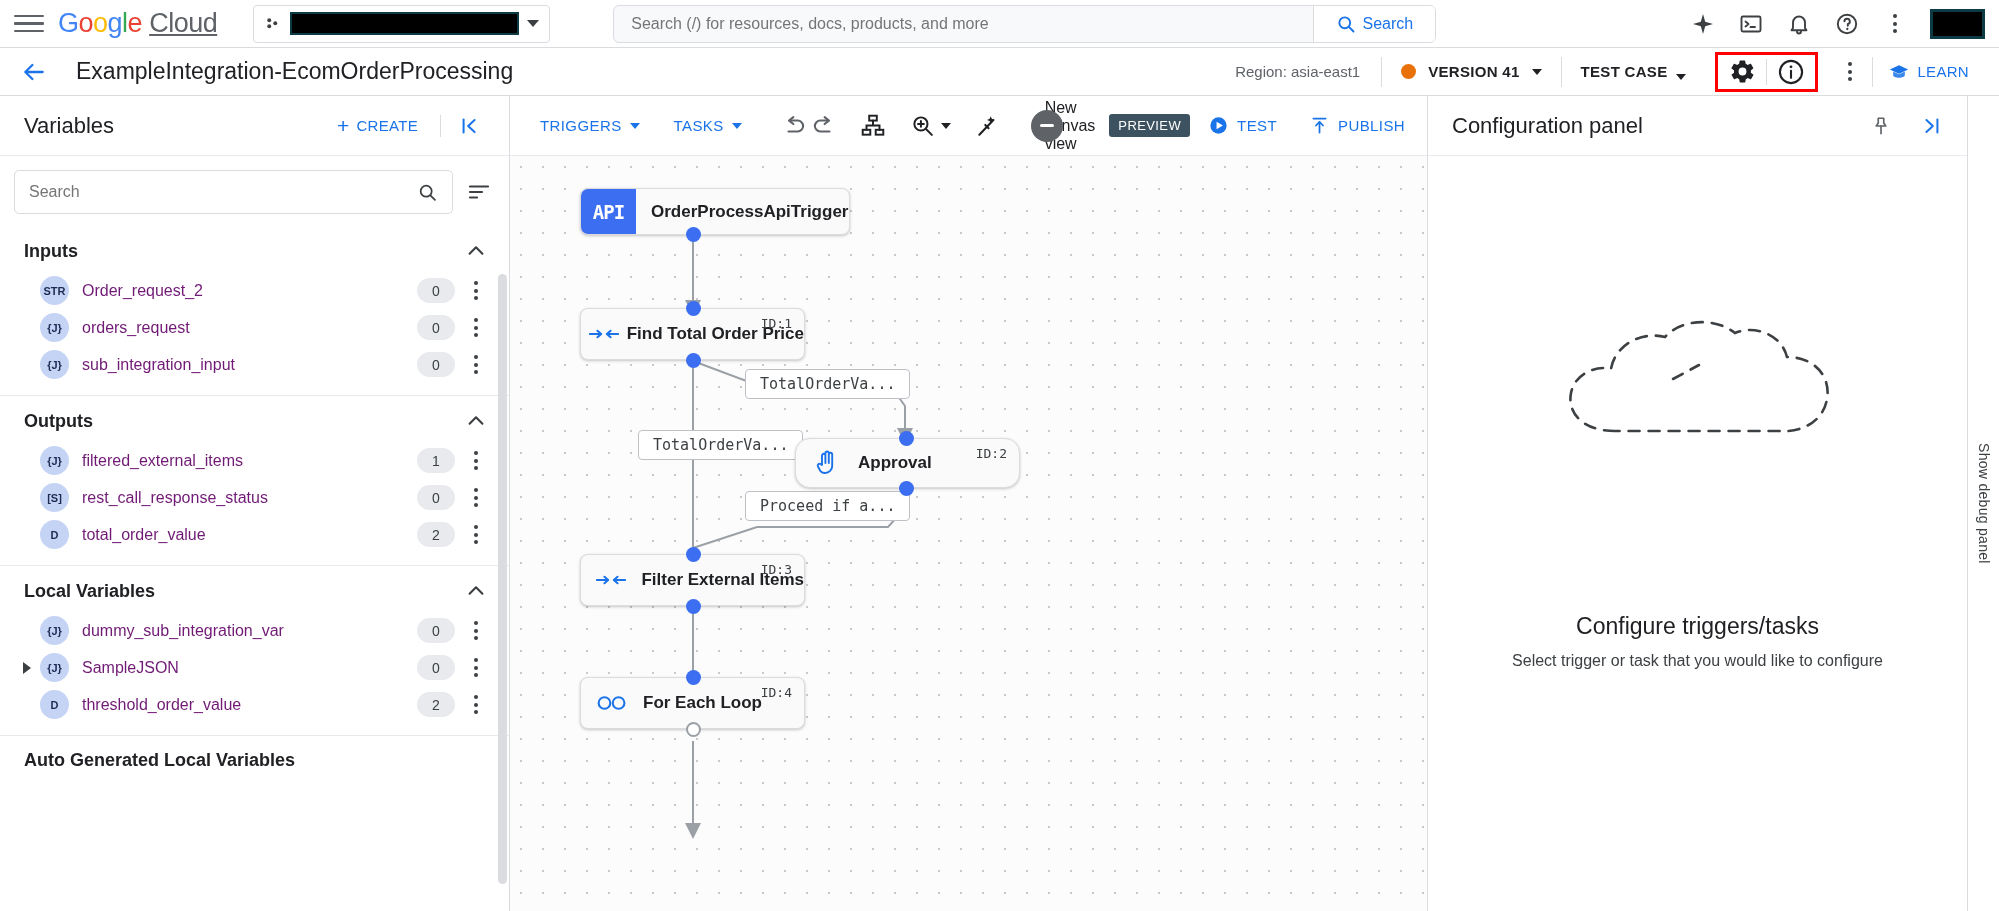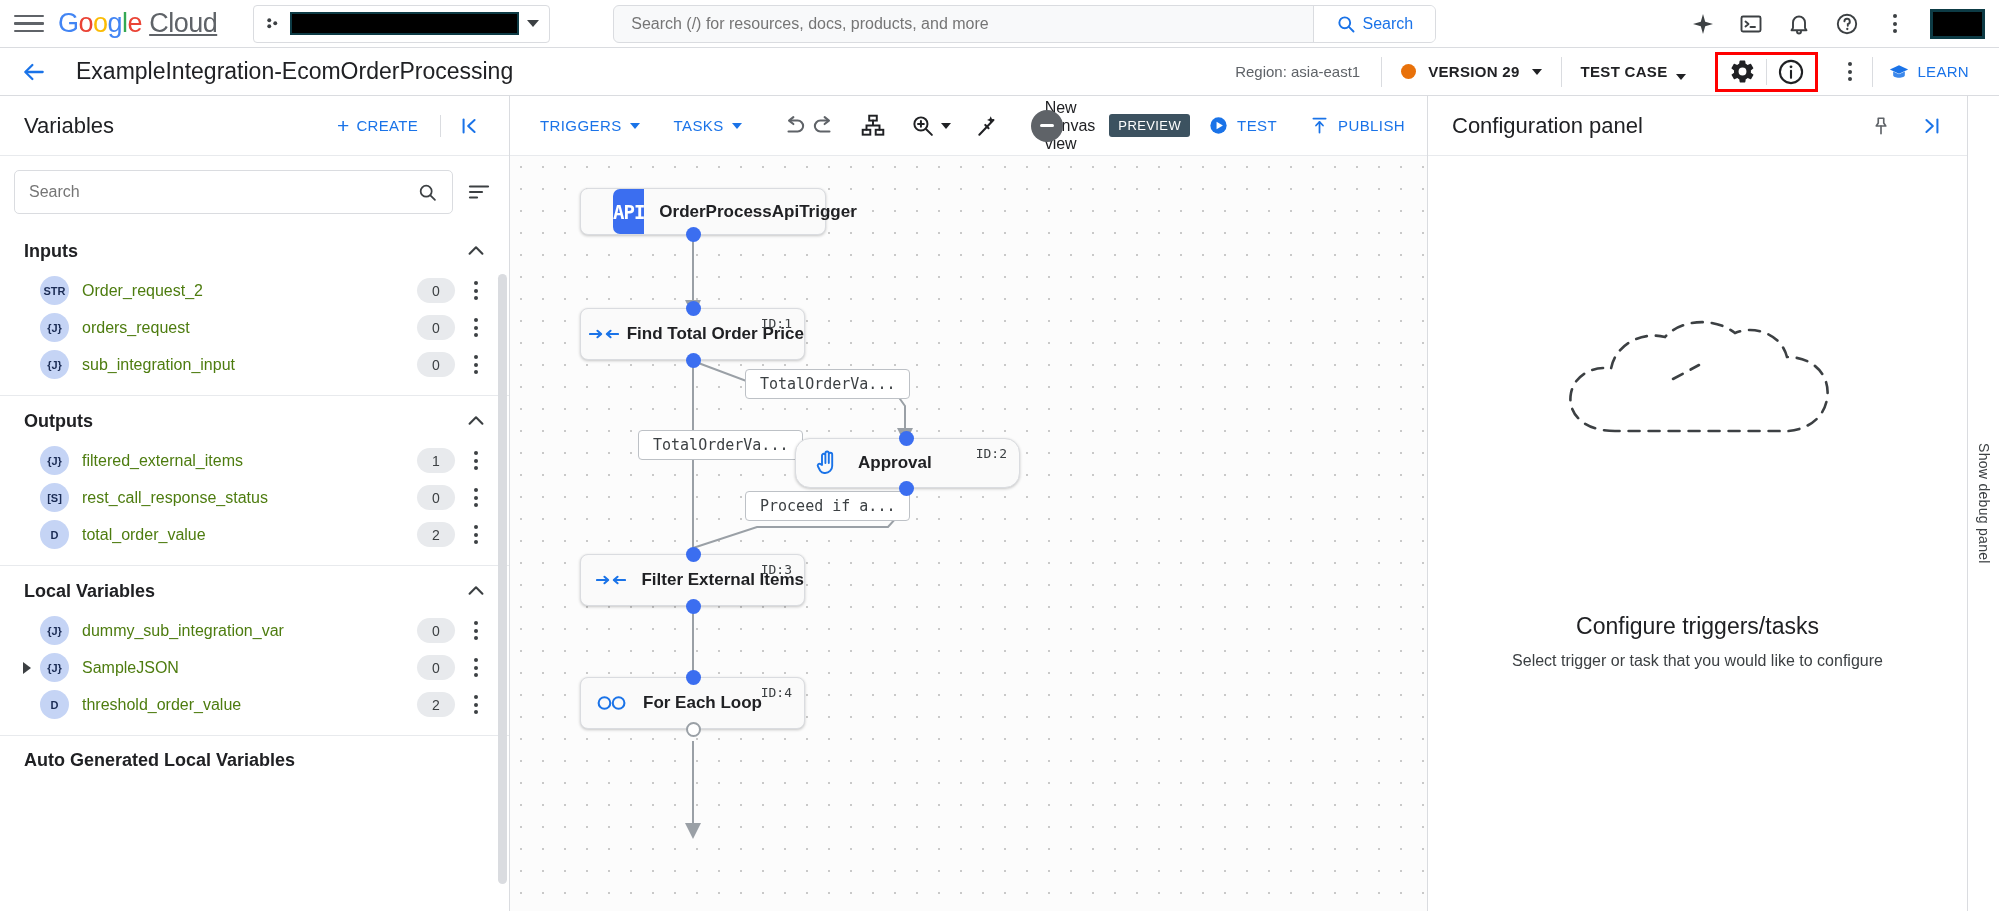--- a/index.html
+++ b/index.html
@@ -115,21 +115,21 @@
   .grp-sep { height: 1px; background: #e8eaed; margin: 12px 0 0 0; }
 
   .var-row { display: flex; align-items: center; height: 37px; padding: 0 18px 0 14px;
     cursor: pointer; }
   .tw { width: 26px; display: flex; align-items: center; justify-content: center; }
   .tri { width: 0; height: 0; border-top: 6px solid transparent;
     border-bottom: 6px solid transparent; border-left: 8px solid #3c4043; }
   .badge-type { width: 29px; height: 29px; min-width: 29px; border-radius: 50%;
     background: #c5d4f5; color: #1a2b54; font-size: 11px; font-weight: bold;
     display: flex; align-items: center; justify-content: center; margin-right: 13px; }
-  .var-name { font-size: 16px; color: #4d7c0f; white-space: nowrap; }
+  .var-name { font-size: 16px; color: #701a75; white-space: nowrap; }
   .var-count { margin-left: auto; min-width: 38px; height: 25px; border-radius: 13px;
     background: #e8eaed; color: #3c4043; font-size: 14px; display: flex;
     align-items: center; justify-content: center; padding: 0 12px; }
   .row-menu { width: 30px; display: flex; align-items: center; justify-content: center;
     cursor: pointer; margin-left: 6px; }
 
   .side-scrollbar { position: absolute; right: 2px; top: 118px; width: 9px;
     height: 610px; background: #dadce0; border-radius: 5px; }
 
   
@@ -280,21 +280,21 @@
         <polyline points="10.5,5.5 4,12 10.5,18.5" stroke-linecap="round" stroke-linejoin="round"></polyline>
       </svg>
     </div>
     <div class="page-title">ExampleIntegration-EcomOrderProcessing</div>
 
     <div class="hdr-right">
       <div class="region-txt">Region: asia-east1</div>
       <div class="vsep"></div>
       <div class="ver-chip">
         <div class="ver-dot"></div>
-        <div class="ver-label">VERSION 29</div>
+        <div class="ver-label">VERSION 41</div>
         <div class="caret-sm"></div>
       </div>
       <div class="vsep"></div>
       <div class="tc-chip">
         <span>TEST CASE</span>
         <div class="caret-sm"></div>
       </div>
       <div class="redbox">
         <div class="ib">
           <svg width="27" height="27" viewBox="0 0 24 24">
@@ -636,21 +636,21 @@
             </marker>
           </defs>
           <line x1="183" y1="78" x2="183" y2="152" stroke="#9aa0a6" stroke-width="2" marker-end="url(#ah)"></line>
           <path d="M183 200 L183 560" stroke="#9aa0a6" stroke-width="2" fill="none" marker-end="url(#ah)"></path>
           <path d="M183 205 L247 229 L380 229 L395 250 L395 280" stroke="#9aa0a6" stroke-width="2" fill="none" marker-end="url(#ah)"></path>
           <path d="M395 330 L395 352 L378 371 L247 371 L183 392" stroke="#9aa0a6" stroke-width="2" fill="none"></path>
           <path d="M183 460 L183 550" stroke="#9aa0a6" stroke-width="2" fill="none"></path>
           <line x1="183" y1="585" x2="183" y2="675" stroke="#9aa0a6" stroke-width="2" marker-end="url(#ah)"></line>
         </svg>
 
-        <div class="node" style="left:70px; top:32px; width:246px; height:47px;padding-left:32px;">
+        <div class="node" style="left:70px; top:32px; width:270px; height:47px;">
           <div class="node-api-badge">API</div>
           <div class="node-title" style="margin-left:15px">OrderProcessApiTrigger</div>
         </div>
         <div class="port" style="left:176px; top:71px;"></div>
 
         <div class="node" style="left:70px; top:152px; width:225px; height:52px;">
           <div class="node-ic">
             <svg width="30" height="22" viewBox="0 0 32 22" fill="none" stroke="#1a73e8" stroke-width="2.2">
               <line x1="1" y1="11" x2="12" y2="11" stroke-linecap="round"></line>
               <polyline points="9,7.5 13,11 9,14.5" stroke-linecap="round" stroke-linejoin="round"></polyline>

